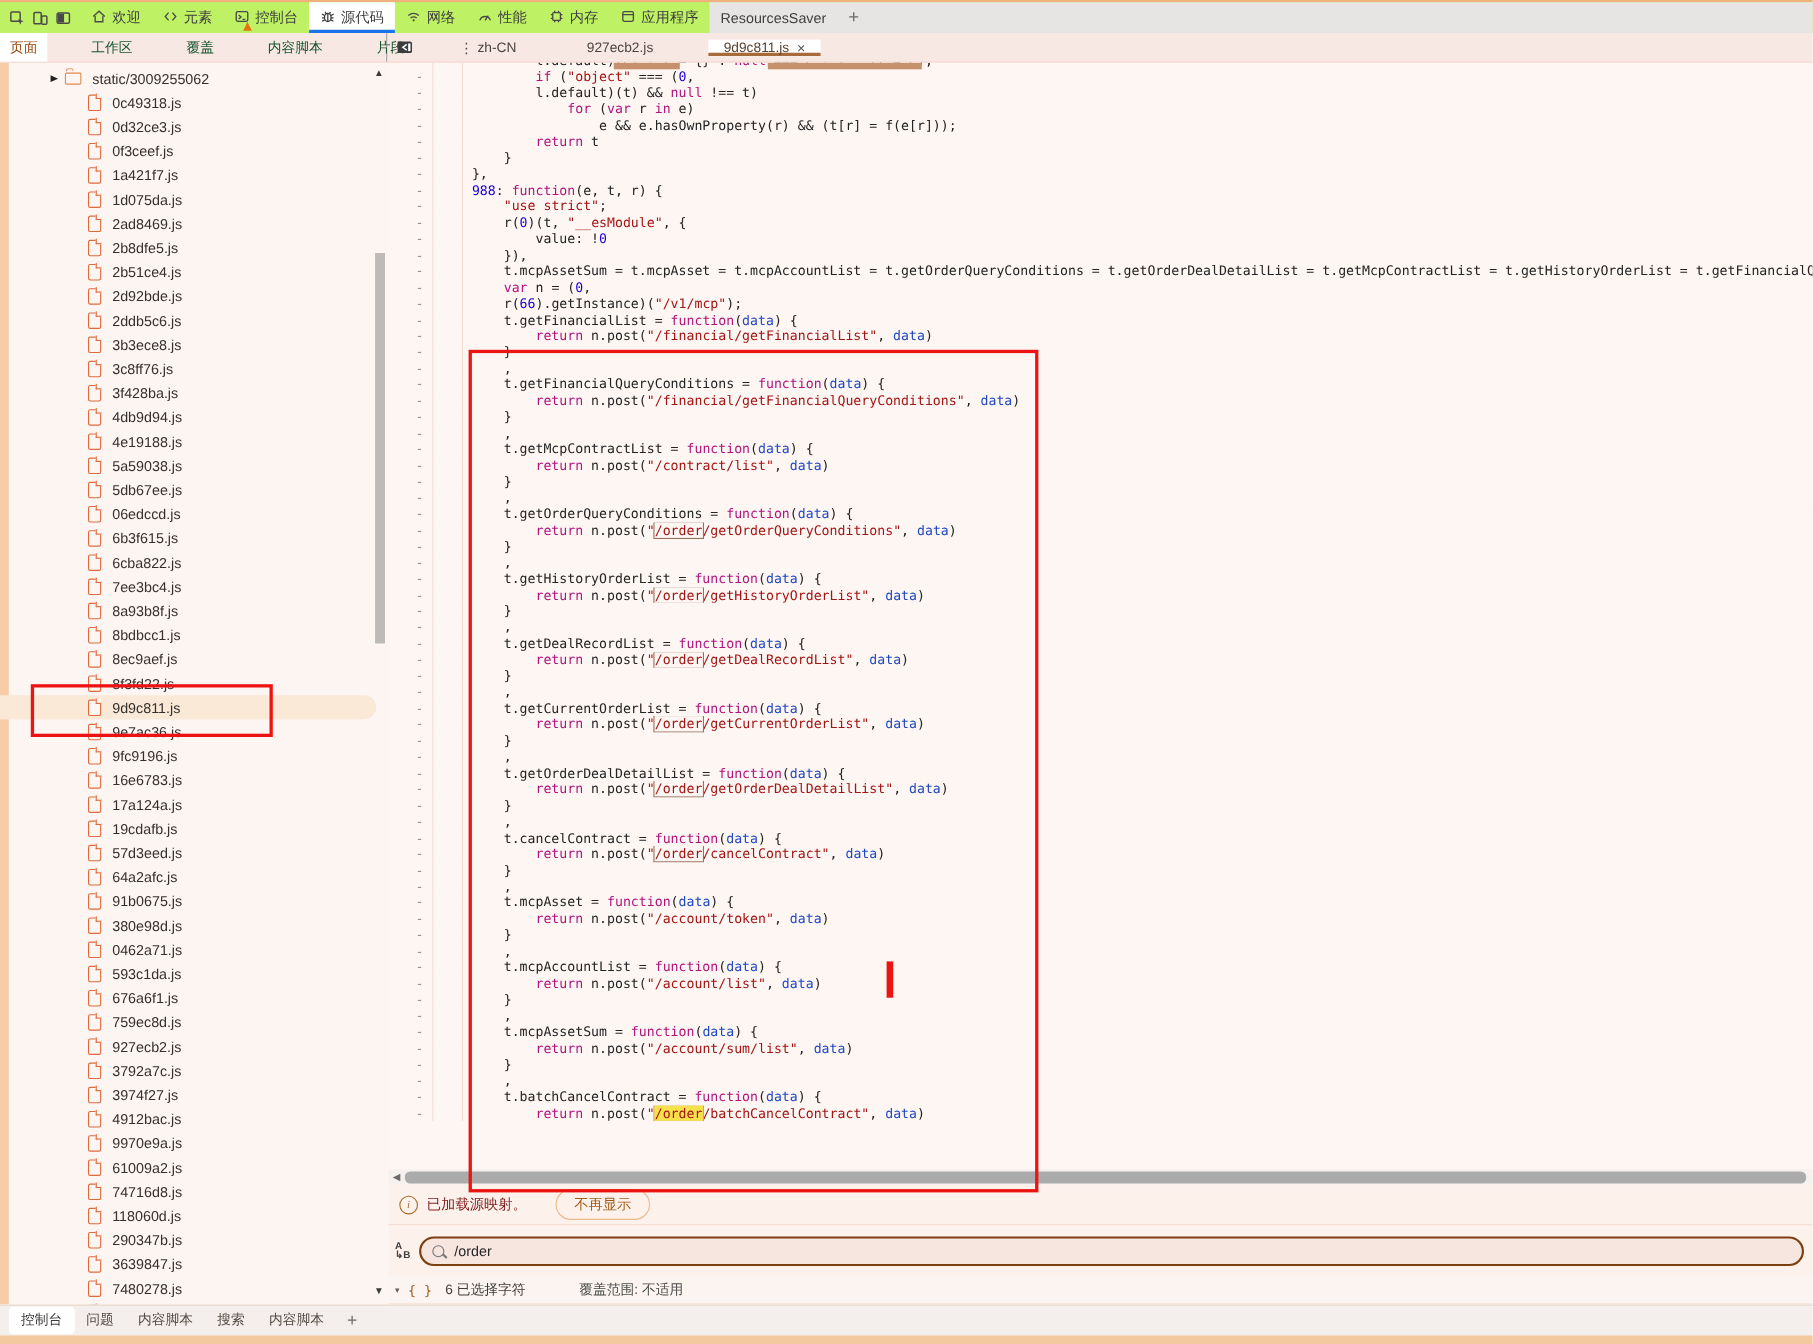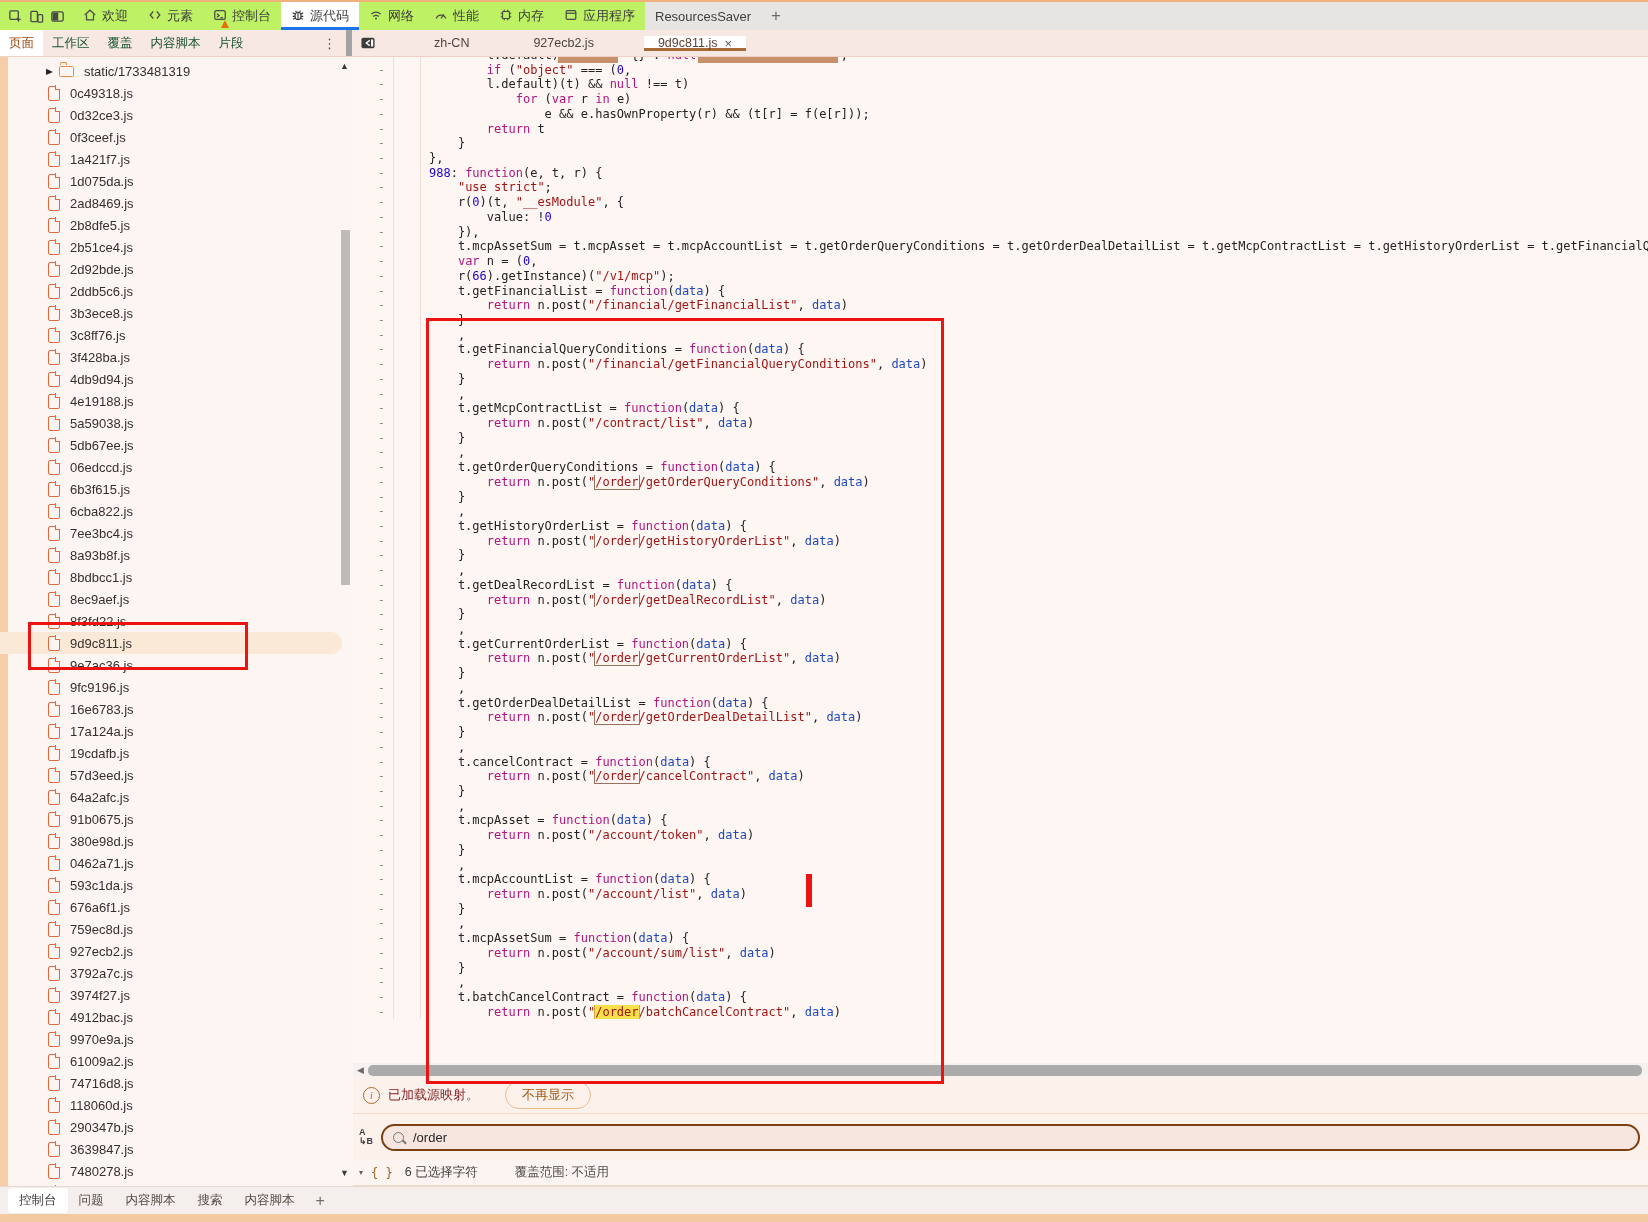--- a/index.html
+++ b/index.html
@@ -14,35 +14,35 @@
   .tb-tab{display:flex;align-items:center;gap:5px;padding:0 10px;font-size:13px;color:#3f3f3f;position:relative;white-space:nowrap;}
   .tb-tab.active{background:#fff;box-shadow:inset 0 -3px 0 #1a73e8;}
   .tb-gray{display:flex;flex:1;background:#e7e5e3;align-items:stretch;}
   .tb-plus{display:flex;align-items:center;padding:0 10px;font-size:17px;color:#6d6d6d;}
   .badge-tri{position:absolute;left:18px;bottom:2px;width:0;height:0;
              border-left:4px solid transparent;border-right:4px solid transparent;border-bottom:8px solid #e8710a;}
 
   
   .row2{position:absolute;top:30px;left:0;right:0;height:27px;background:#f8e8e3;display:flex;
         border-bottom:1px solid #f0d2c4;box-sizing:border-box;}
-  .r2-left{width:352px;display:flex;align-items:stretch;border-right:6px solid #a3a3a3;box-sizing:border-box;}
+  .r2-left{width:352px;display:flex;align-items:stretch;border-right:1px solid #a3a3a3;box-sizing:border-box;gap:31px;}
   .sb-tab{display:flex;align-items:center;padding:0 9px;font-size:12.5px;color:#14532d;white-space:nowrap;}
   .sb-tab.active{background:#fff;color:#99470b;}
   .r2-dots{margin-left:auto;display:flex;align-items:center;padding:0 10px;color:#4a4a4a;font-size:13px;letter-spacing:0;}
   .r2-right{display:flex;align-items:center;flex:1;gap:36px;}
   .nav-ic{display:flex;align-items:center;padding:0 8px;}
   .et-tab{display:flex;align-items:center;gap:7px;padding:0 14px;font-size:12.5px;color:#4a4440;white-space:nowrap;}
   .et-tab.active{background:#fff;color:#5d4432;box-shadow:inset 0 -3px 0 #a96a3a;}
   .et-close{font-size:13px;color:#555;}
 
   
   .sidebar{position:absolute;top:57px;left:0;width:352px;bottom:36px;background:#fdf5f2;overflow:hidden;}
   .sb-strip{position:absolute;left:0;top:0;bottom:0;width:8px;background:#f6cda6;}
   .file-tree{position:absolute;top:3px;left:0;right:0;}
-  .file-row{height:22px;display:flex;align-items:center;padding-left:48px;font-size:13px;color:#33302e;box-sizing:border-box;}
+  .file-row{height:22px;display:flex;align-items:center;padding-left:80px;font-size:13px;color:#33302e;box-sizing:border-box;}
   .file-row.folder{padding-left:46px;}
   .file-row.sel{background:#fbe9d7;border-radius:0 14px 14px 0;margin-right:10px;}
   .tri{font-size:9px;color:#222;margin-right:6px;transform:scaleY(.9);}
   .doc-ic{flex:none;width:10px;height:13px;border:1.4px solid #e06a3c;border-radius:2px;margin-right:10px;position:relative;background:#fdf5f2;}
   .doc-ic::before{content:'';position:absolute;right:-1.4px;top:-1.4px;width:4px;height:4px;background:#fdf5f2;
                   border-left:1.4px solid #e06a3c;border-bottom:1.4px solid #e06a3c;}
   .folder-ic{flex:none;width:13px;height:9px;border:1.4px solid #e08a4c;border-radius:1.5px;margin-right:10px;position:relative;}
   .folder-ic::before{content:'';position:absolute;top:-4.5px;left:0;width:5px;height:2px;border:1.4px solid #e08a4c;border-bottom:none;border-radius:2px 2px 0 0;}
   .sb-scroll-up{position:absolute;right:3px;top:4px;font-size:9px;color:#3a3a3a;}
   .sb-scroll-dn{position:absolute;right:3px;bottom:8px;font-size:9px;color:#3a3a3a;}
@@ -81,21 +81,21 @@
   .search-pill{flex:1;height:27px;border:2.5px solid #7c3f10;border-radius:15px;background:#f7e5df;
                display:flex;align-items:center;padding-left:10px;box-sizing:border-box;}
   .mag{flex:none;width:9px;height:9px;border:1.6px solid #767676;border-radius:50%;position:relative;}
   .mag::after{content:'';position:absolute;width:5px;height:1.6px;background:#767676;right:-4px;bottom:-1px;transform:rotate(45deg);}
   .query{margin-left:9px;font-size:13px;color:#262626;}
 
   .statusrow{position:absolute;top:1103px;left:0;right:0;height:26px;background:#fbf4f1;border-bottom:1px solid #f5d9c4;
              box-sizing:border-box;display:flex;align-items:center;padding-left:6px;font-size:12.5px;color:#3c3c3c;}
   .st-dd{font-size:8px;color:#5f5f5f;margin-right:8px;}
   .st-braces{color:#9c5f1e;margin-right:12px;font-family:"DejaVu Sans Mono",monospace;font-size:12px;}
-  .st-cov{margin-left:37px;color:#4c4c4c;}
+  .st-cov{margin-left:49px;color:#4c4c4c;}
 
   
   .drawer{position:absolute;left:0;right:0;bottom:8px;height:28px;background:#f4efec;border-top:1px solid #e9d6cc;
           box-sizing:border-box;display:flex;align-items:center;padding-left:8px;}
   .dw-tab{padding:4px 11px;font-size:12.5px;color:#534a43;border-radius:4px;white-space:nowrap;}
   .dw-tab.active{background:#fff;color:#3c3c3c;}
   .dw-plus{margin-left:10px;font-size:16px;color:#6d6d6d;}
   .bstrip{position:absolute;left:0;right:0;bottom:0;height:8px;background:#f3c9a0;}
 
   
@@ -238,21 +238,21 @@
       </div>
     </div>
   </div>
 
   <div class="sidebar">
     <div class="sb-strip"></div>
     <div class="file-tree" id="file-tree">
       <div class="file-row folder">
         <span class="tri">▶</span>
         <span class="folder-ic"></span>
-        <span>static/1733481319</span>
+        <span>static/3009255062</span>
       </div>
     <div class="file-row">
           <span class="doc-ic"></span>
           <span>0c49318.js</span>
         </div>
         <div class="file-row">
           <span class="doc-ic"></span>
           <span>0d32ce3.js</span>
         </div>
         <div class="file-row">

